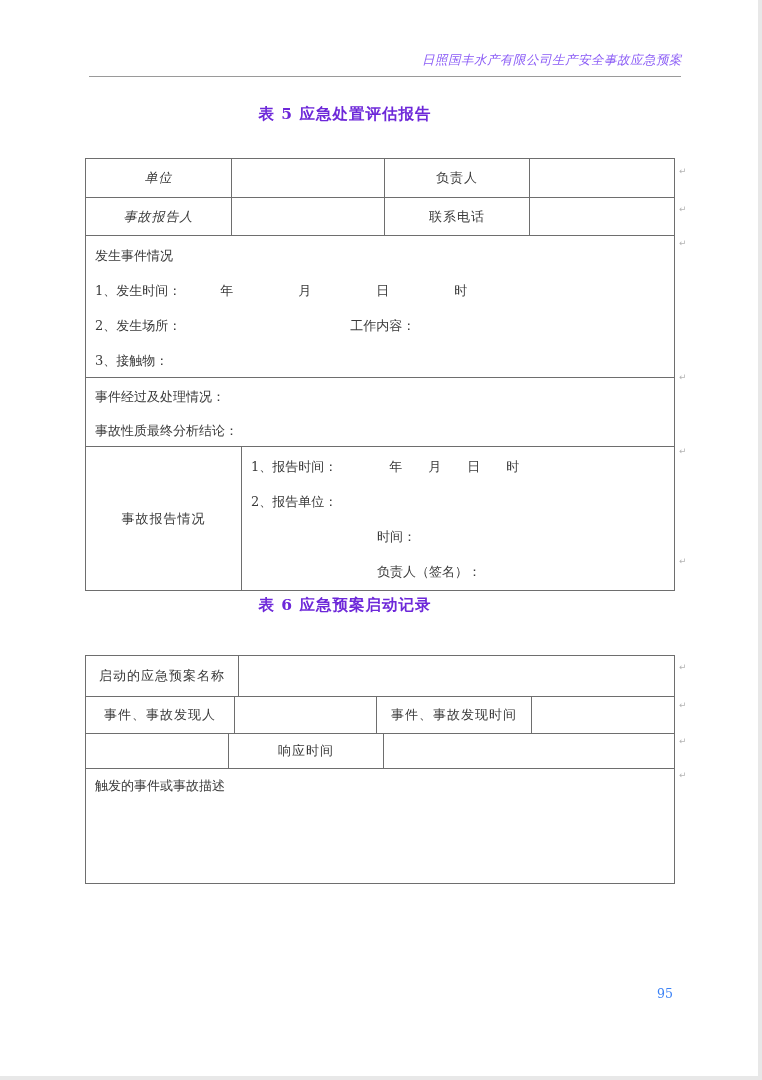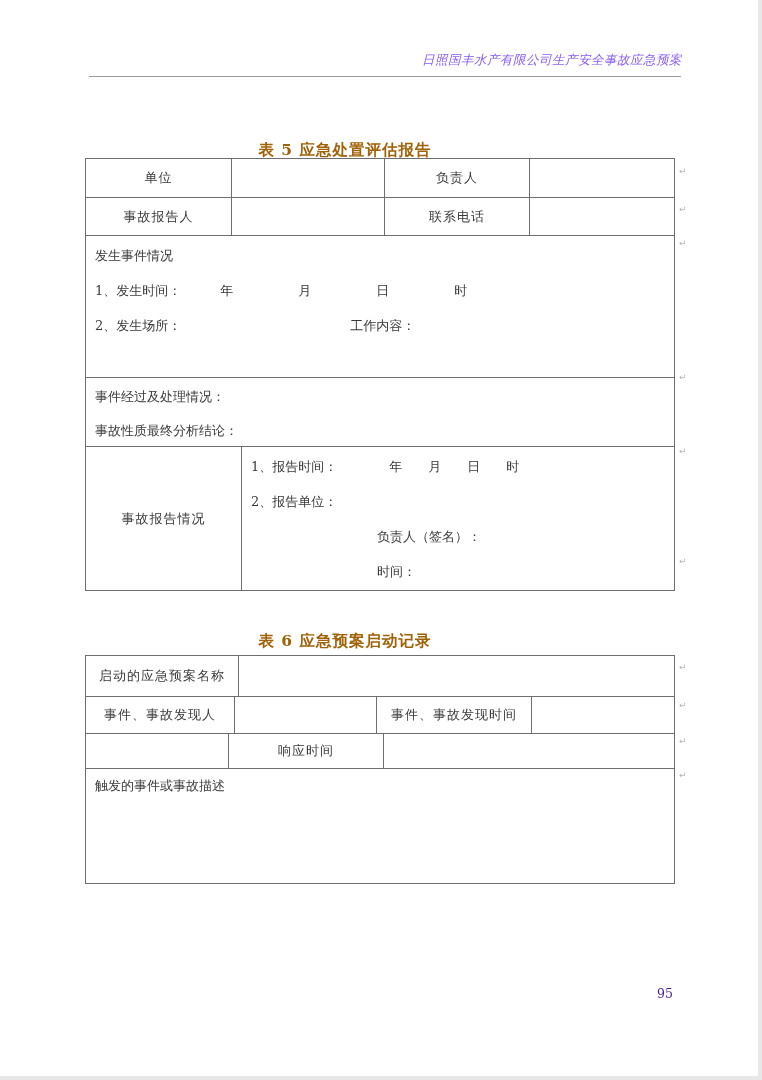--- a/index.html
+++ b/index.html
@@ -5,51 +5,51 @@
   html,body { margin:0; padding:0; background:#ffffff; }
   body { font-family:"DejaVu Serif", serif; color:#3a3a3a; }
   .page { position:relative; width:762px; height:1080px; background:#ffffff; overflow:hidden; }
 
   .edge-right  { position:absolute; right:0; top:0; width:4px; height:1080px; background:#e8e8e8; }
   .edge-bottom { position:absolute; left:0; bottom:0; width:762px; height:4px; background:#e8e8e8; }
 
   .doc-header { position:absolute; top:52px; right:80px; font-style:italic; font-size:12.5px; letter-spacing:0.5px; color:#8b5cf6; }
   .header-rule { position:absolute; top:76px; left:89px; width:592px; height:0; border-top:1px solid #9a9a9a; }
 
-  .doc-title { position:absolute; left:0; width:690px; text-align:center; font-weight:bold; font-size:15.5px; letter-spacing:1px; color:#a16207; white-space:pre;margin-top:36px; }
+  .doc-title { position:absolute; left:0; width:690px; text-align:center; font-weight:bold; font-size:15.5px; letter-spacing:1px; color:#6d28d9; white-space:pre; }
   .t5-title { top:104px; }
   .t6-title { top:595px; }
 
   .tbl { position:absolute; left:85px; width:588px; border:1px solid #6e6e6e; background:#fff; font-size:13px; box-sizing:content-box; }
   .t5 { top:158px; }
   .t6 { top:655px; }
   .trow { display:flex; border-top:1px solid #6e6e6e; }
   .trow:first-child { border-top:none; }
   .cell { border-left:1px solid #6e6e6e; box-sizing:border-box; min-width:0; }
   .cell:first-child { border-left:none; }
   .label-cell { display:flex; align-items:center; justify-content:center; text-align:center; letter-spacing:1px; }
 
   .r-a { height:38px; }  .r-b { height:37px; }  .r-c { height:141px; }
   .r-d { height:68px; }  .r-e { height:143px; }
   .r-g { height:40px; }  .r-h { height:36px; }  .r-i { height:34px; }  .r-f { height:114px; }
 
-  .w1 { width:145px; } .w2 { width:153px; } .w3 { width:145px; } .w4 { flex:1; }
+  .w1 { width:145px;font-style:italic; } .w2 { width:153px; } .w3 { width:145px; } .w4 { flex:1; }
   .v1 { width:152px; } .v2 { flex:1; }
   .u1 { width:148px; } .u2 { width:142px; } .u3 { width:155px; } .u4 { flex:1; }
   .e1 { width:155px; } .e2 { flex:1; }
 
   .block { padding:2px 9px; }
   .block .line { line-height:35px; white-space:pre; }
   .r-d .line { line-height:34px; }
   .r5-content { padding:2px 9px; }
   .r5-content .line { line-height:35px; white-space:pre; }
   .indent { padding-left:126px; }
   .desc-cell { padding:6px 9px; line-height:22px; }
 
-  .pagenum { position:absolute; top:986px; left:657px; font-size:12.5px; color:#4c1d95; }
+  .pagenum { position:absolute; top:986px; left:657px; font-size:12.5px; color:#3b82f6; }
   .pmark { position:absolute; left:679px; font-size:9px; color:#b5b5b5; font-family:"DejaVu Sans", sans-serif; }
 </style>
 </head>
 <body>
 
 <div class="page">
 
   <div class="doc-header">日照国丰水产有限公司生产安全事故应急预案</div>
   <div class="header-rule"></div>
 
@@ -66,35 +66,36 @@
       <div class="cell label-cell w1">事故报告人</div>
       <div class="cell w2"></div>
       <div class="cell label-cell w3">联系电话</div>
       <div class="cell w4"></div>
     </div>
     <div class="trow r-c">
       <div class="cell w4 block">
         <div class="line">发生事件情况</div>
         <div class="line">1、发生时间：　　　年　　　　　月　　　　　日　　　　　时</div>
         <div class="line">2、发生场所：　　　　　　　　　　　　　工作内容：</div>
+        <div class="line">3、接触物：</div>
       </div>
     </div>
     <div class="trow r-d">
       <div class="cell w4 block">
         <div class="line">事件经过及处理情况：</div>
         <div class="line">事故性质最终分析结论：</div>
       </div>
     </div>
     <div class="trow r-e">
       <div class="cell label-cell e1">事故报告情况</div>
       <div class="cell e2 r5-content">
         <div class="line">1、报告时间：　　　　年　　月　　日　　时</div>
         <div class="line">2、报告单位：</div>
+        <div class="line indent">时间：</div>
         <div class="line indent">负责人（签名）：</div>
-        <div class="line indent">时间：</div>
       </div>
     </div>
   </div>
 
   <div class="doc-title t6-title">表 6 应急预案启动记录</div>
 
   <div class="tbl t6">
     <div class="trow r-g">
       <div class="cell label-cell v1">启动的应急预案名称</div>
       <div class="cell v2"></div>

